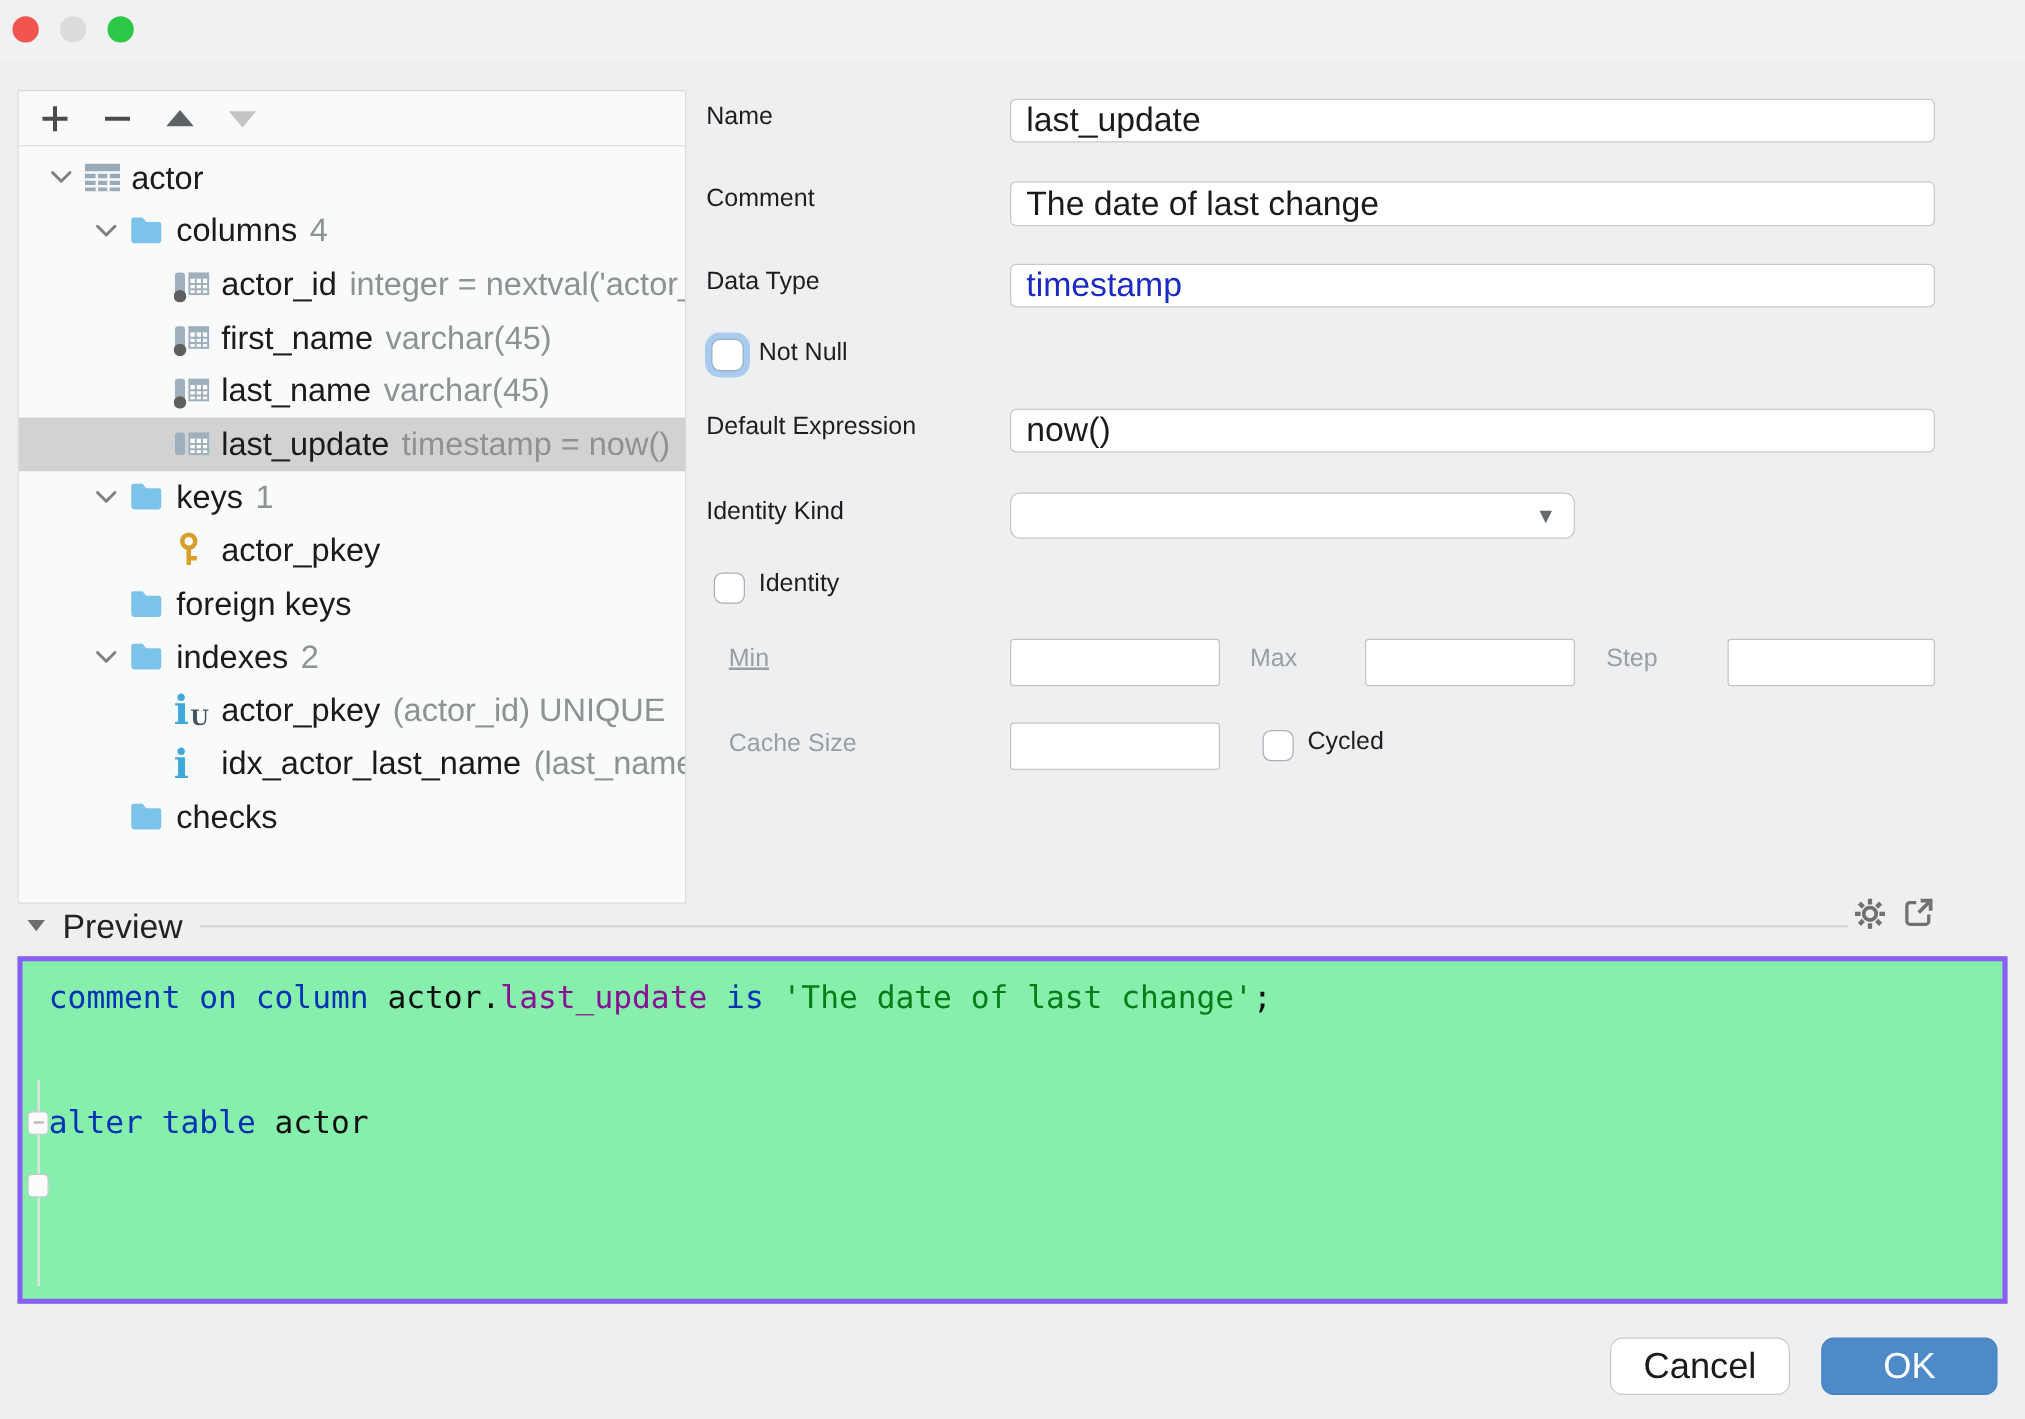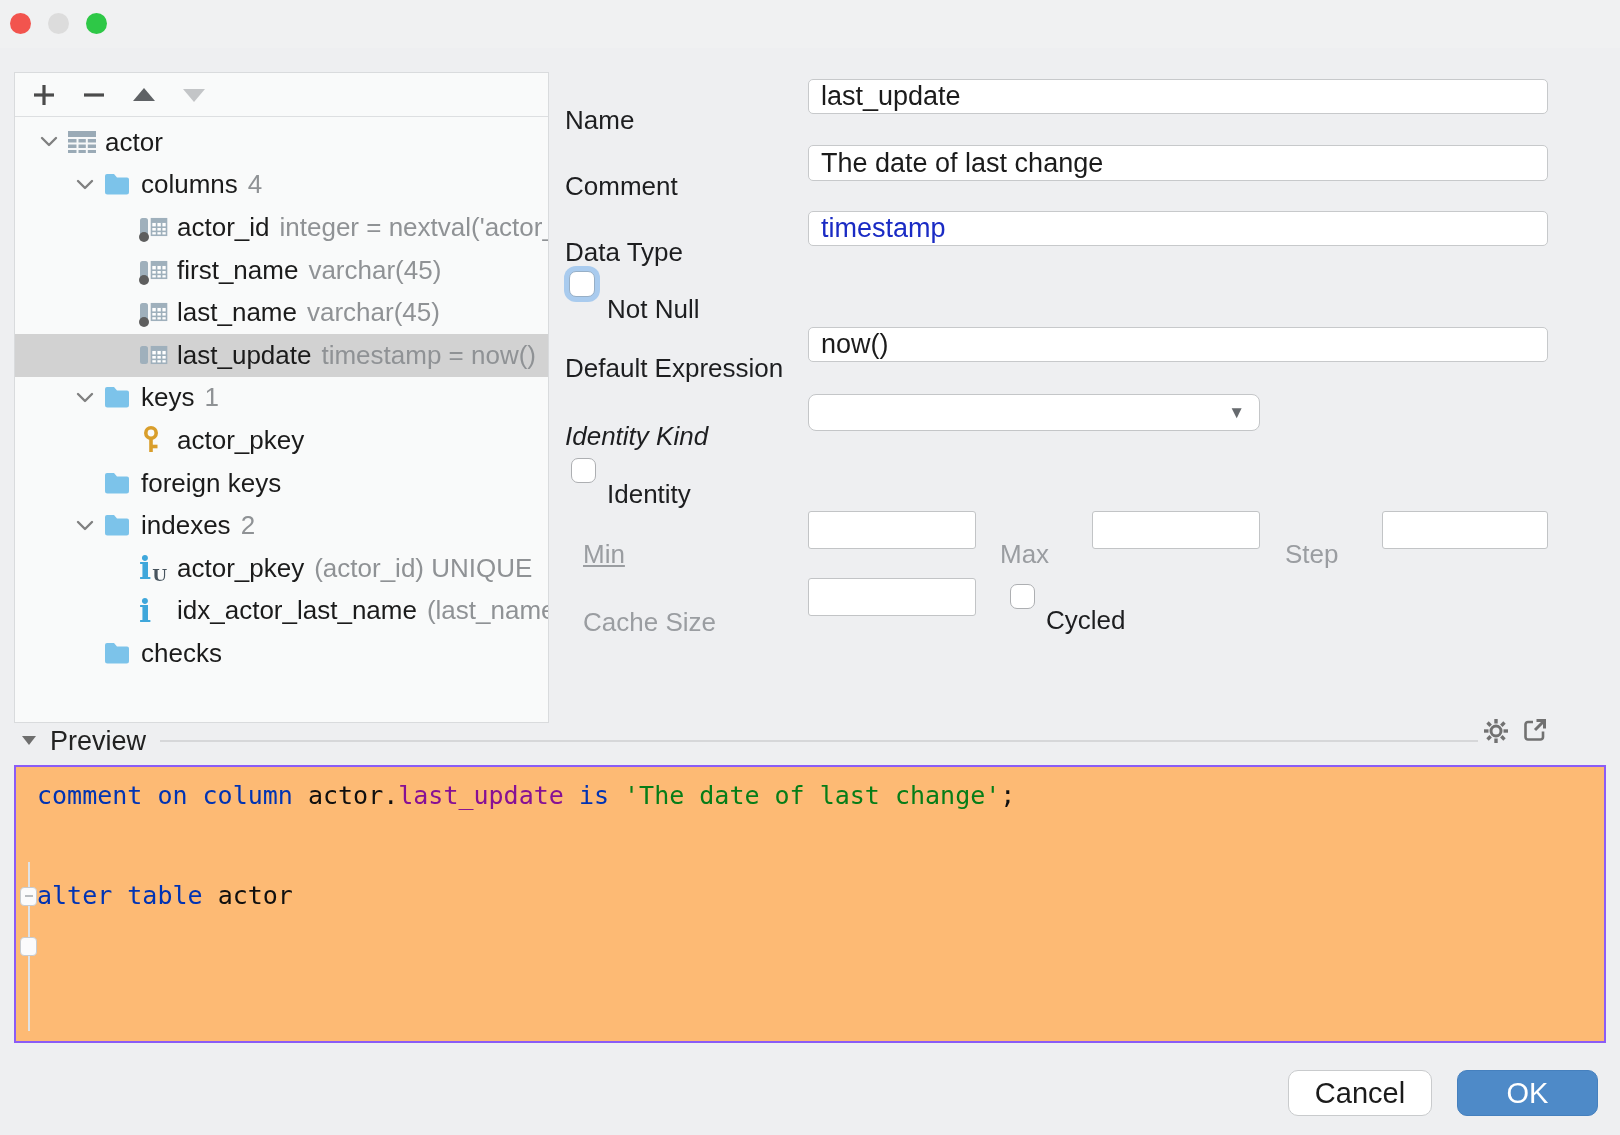--- a/index.html
+++ b/index.html
@@ -35,21 +35,21 @@
   .tree-icon { flex:0 0 38px; width:38px; display:flex; align-items:flex-end; }
   .tree-label { margin-right:10px; }
   .tree-count { color:#8F9295; margin-right:10px; }
   .tree-meta  { color:#8F9295; }
   .idx-i { font-family:"DejaVu Serif", serif; font-weight:700; font-size:32px;
            color:#3FA7DB; line-height:1; }
   .idx-u { font-family:"DejaVu Serif", serif; font-weight:700; font-size:17px;
            color:#47545E; line-height:1; margin-left:1px; }
 
   
-  .flabel { position:absolute; font-size:26px; color:#1D1E20;margin-top:23px; }
+  .flabel { position:absolute; font-size:20px; color:#1D1E20; }
   .flabel.dim { color:#9A9DA1; }
   .finput { position:absolute; background:#FFFFFF; border:1px solid #C7C9CB; border-radius:5px;
             font-family:"Liberation Sans", sans-serif; font-size:27px; color:#1B1B1B;
             padding:0 12px; outline:none; }
   .finput.small { border-radius:3px; border-color:#C2C4C6; padding:0 8px; }
   .finput.blue { color:#1A2BC4; }
   .cb { position:absolute; width:26px; height:26px; background:#FFF;
         border:1.7px solid #ADAFB2; border-radius:7px; }
   .cb.focus { box-shadow:0 0 0 5px #A9CBEE; border-color:#97AFC6; }
   .dropdown { position:absolute; left:808px; top:394px; width:452px; height:37px;
@@ -59,21 +59,21 @@
 
   
   .preview-tri { position:absolute; left:20px; top:733px; }
   .preview-title { position:absolute; left:50px; top:726px; font-size:27px; color:#222; }
   .preview-rule { position:absolute; left:160px; top:740px; width:1318px; height:1.5px; background:#D6D7D9; }
   .icon-btn { position:absolute; width:30px; height:30px; display:flex; align-items:center; justify-content:center; }
   .gear-btn { left:1481px; top:716px; }
   .export-btn { left:1520px; top:715px; }
 
   .code-area { position:absolute; left:14px; top:765px; width:1592px; height:278px;
-               background:#fdba74; border:2px solid #8b5cf6; }
+               background:#86efac; border:4px solid #8b5cf6; }
   .code-lines { position:absolute; left:21px; top:4px; right:4px; }
   .code-line { height:50px; line-height:50px; font-family:"DejaVu Sans Mono", monospace;
                font-size:25px; white-space:pre; color:#0F0F0F; }
   .tok-kw { color:#0033B3; }
   .tok-id { color:#871094; }
   .tok-str { color:#067D17; }
   .tok-pl { color:#0F0F0F; }
   .fold-line { position:absolute; left:12px; top:95px; bottom:10px; width:1.5px; background:#E0E2E4; }
   .fold-marker { position:absolute; left:4px; width:17px; height:19px; background:#FBFBFC;
                  border:1.5px solid #C8CCD0; border-radius:4px; }
@@ -307,21 +307,21 @@
 
 <div class="flabel" style="left:565px; top:214px;">Data Type</div>
 <input class="finput blue" style="left: 808px; top: 211px; width: 740px; height: 35px;" value="timestamp">
 
 <span class="cb focus" style="left:569px; top:271px;"></span>
 <div class="flabel" style="left:607px; top:271px;">Not Null</div>
 
 <div class="flabel" style="left:565px; top:330px;">Default Expression</div>
 <input class="finput" style="left: 808px; top: 327px; width: 740px; height: 35px;" value="now()">
 
-<div class="flabel" style="left:565px; top:398px;font-style:italic;">Identity Kind</div>
+<div class="flabel" style="left:565px; top:398px;">Identity Kind</div>
 <div class="dropdown">
   <span></span>
   <span class="dd-arrow">▼</span>
 </div>
 
 <span class="cb" style="left:571px; top:458px; width:25px; height:25px;"></span>
 <div class="flabel" style="left:607px; top:456px;">Identity</div>
 
 <div class="flabel dim" style="left:583px; top:516px;text-decoration:underline;">Min</div>
 <input class="finput small" style="left: 808px; top: 511px; width: 168px; height: 38px;" value="">

